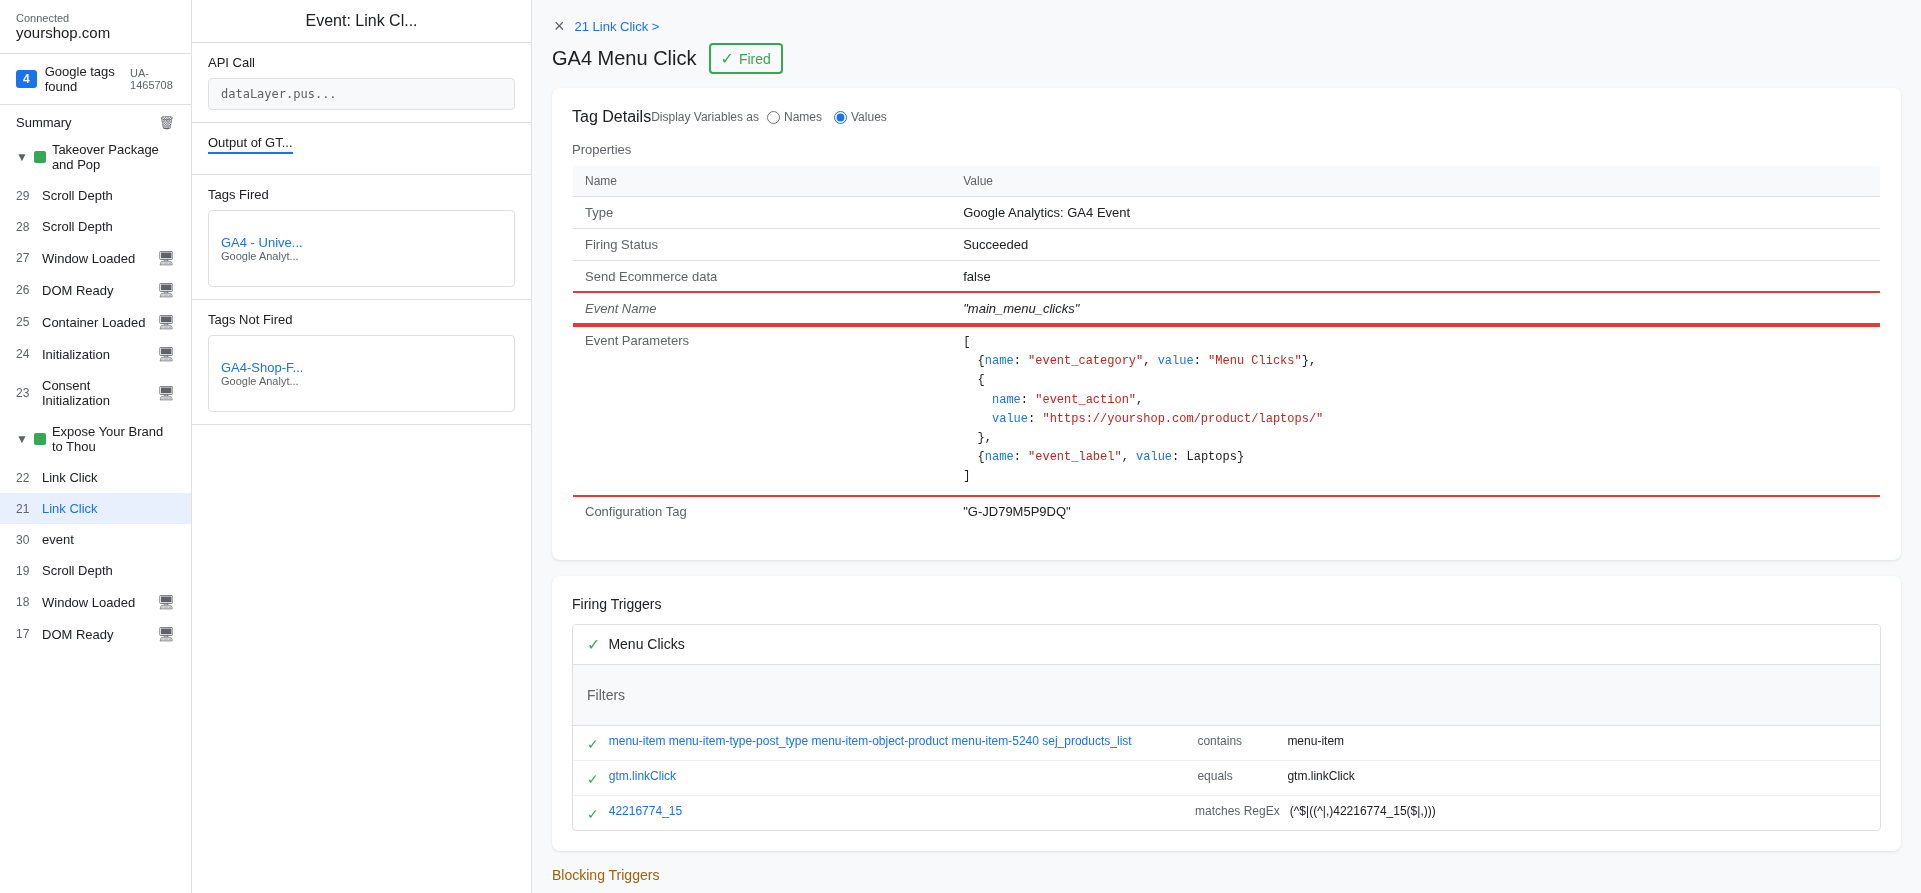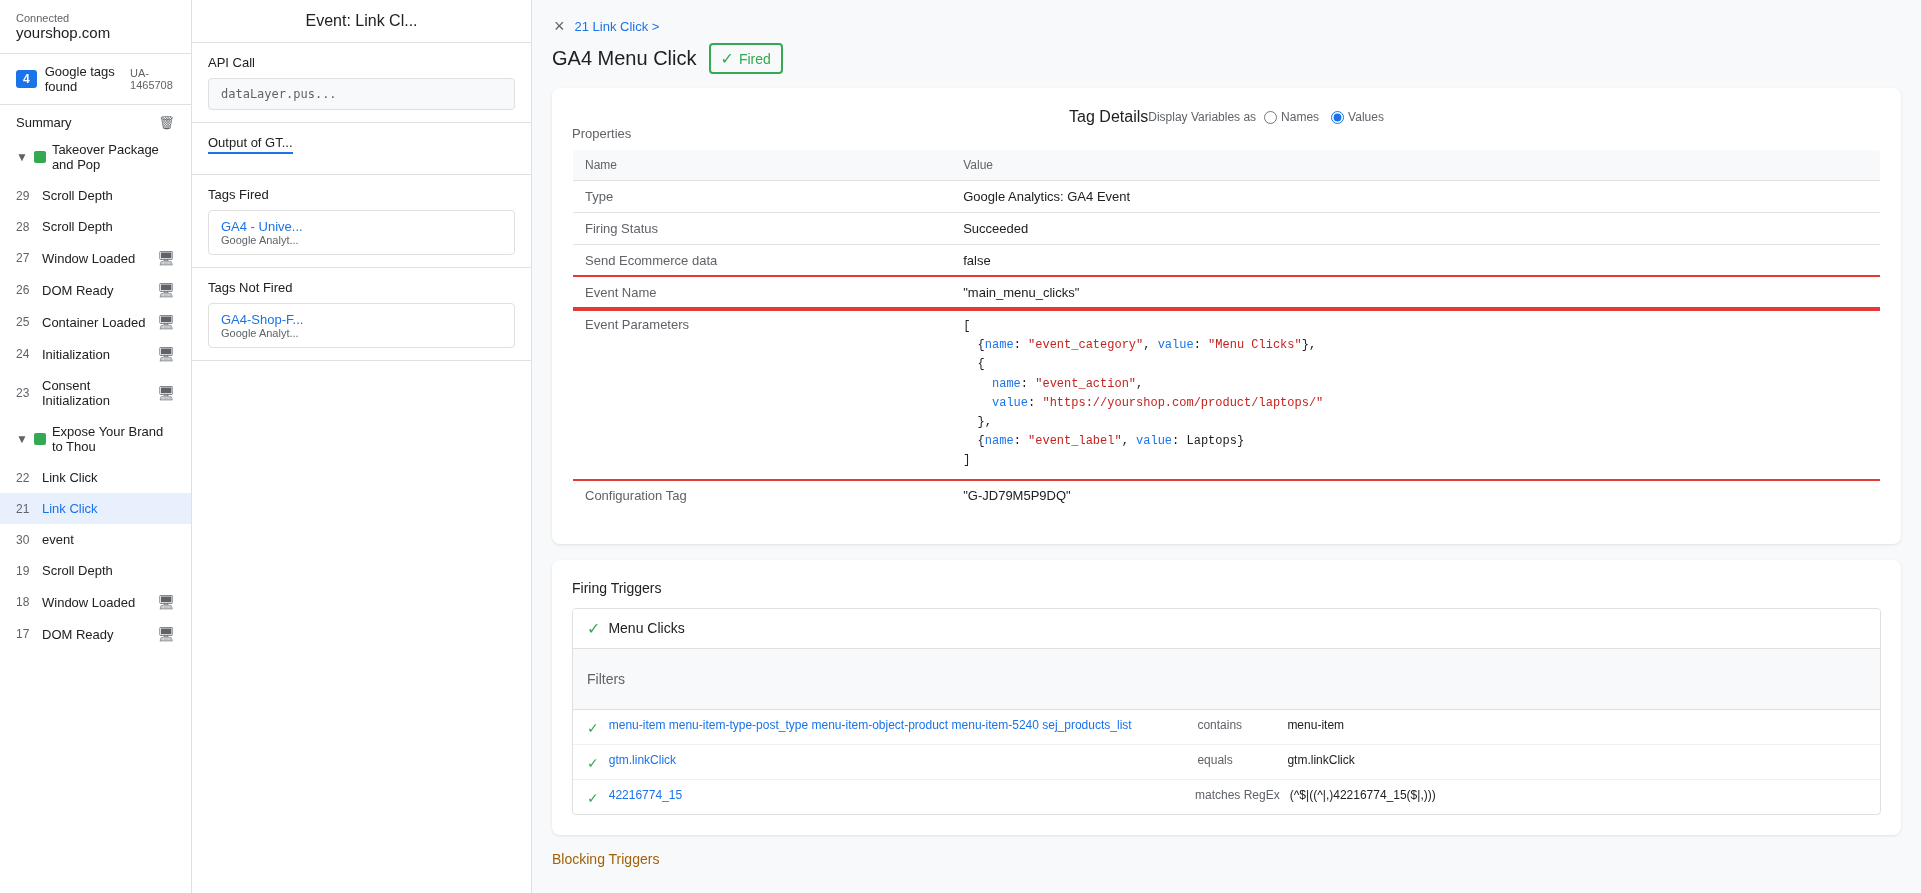--- a/index.html
+++ b/index.html
@@ -157,21 +157,21 @@
       border-radius: 4px;
       padding: 8px 12px;
       font-size: 12px;
       color: #5f6368;
       font-family: monospace;
     }
     .tags-fired-list { display: flex; flex-direction: column; gap: 6px; }
     .tag-item {
       border: 1px solid #e0e0e0;
       border-radius: 4px;
-      padding: 8px 12px;
+      padding: 24px 12px;
     }
     .tag-item-name {
       font-size: 13px;
       color: #1a73e8;
       font-weight: 500;
     }
     .tag-item-type {
       font-size: 11px;
       color: #5f6368;
     }
@@ -243,21 +243,22 @@
     .tag-details-card {
       background: #fff;
       border-radius: 8px;
       margin: 0 20px 16px;
       padding: 20px;
       box-shadow: 0 1px 3px rgba(0,0,0,0.1);
     }
     .tag-details-header {
       display: flex;
       align-items: center;
-      justify-content: center;
+      justify-content: flex-start;
+      margin-bottom: 16px;
     }
     .tag-details-title {
       font-size: 16px;
       font-weight: 500;
       color: #202124;
     }
     .display-vars {
       display: flex;
       align-items: center;
       gap: 8px;
@@ -573,21 +574,21 @@
             <td>Google Analytics: GA4 Event</td>
           </tr>
           <tr>
             <td class="prop-name">Firing Status</td>
             <td>Succeeded</td>
           </tr>
           <tr>
             <td class="prop-name">Send Ecommerce data</td>
             <td class="false-val">false</td>
           </tr>
-          <tr style="outline: 2px solid #e53935;">
+          <tr style="outline: 2px solid #e53935; font-style: italic;">
             <td class="prop-name">Event Name</td>
             <td class="string-val">"main_menu_clicks"</td>
           </tr>
           <tr style="outline: 2px solid #e53935;">
             <td class="prop-name">Event Parameters</td>
             <td>
               <div class="code-block">
                 <span class="code-plain">[</span><br>
                 &nbsp;&nbsp;<span class="code-plain">{</span><span class="code-key">name</span><span class="code-plain">: </span><span class="code-string">"event_category"</span><span class="code-plain">, </span><span class="code-key">value</span><span class="code-plain">: </span><span class="code-string">"Menu Clicks"</span><span class="code-plain">},</span><br>
                 &nbsp;&nbsp;<span class="code-plain">{</span><br>

